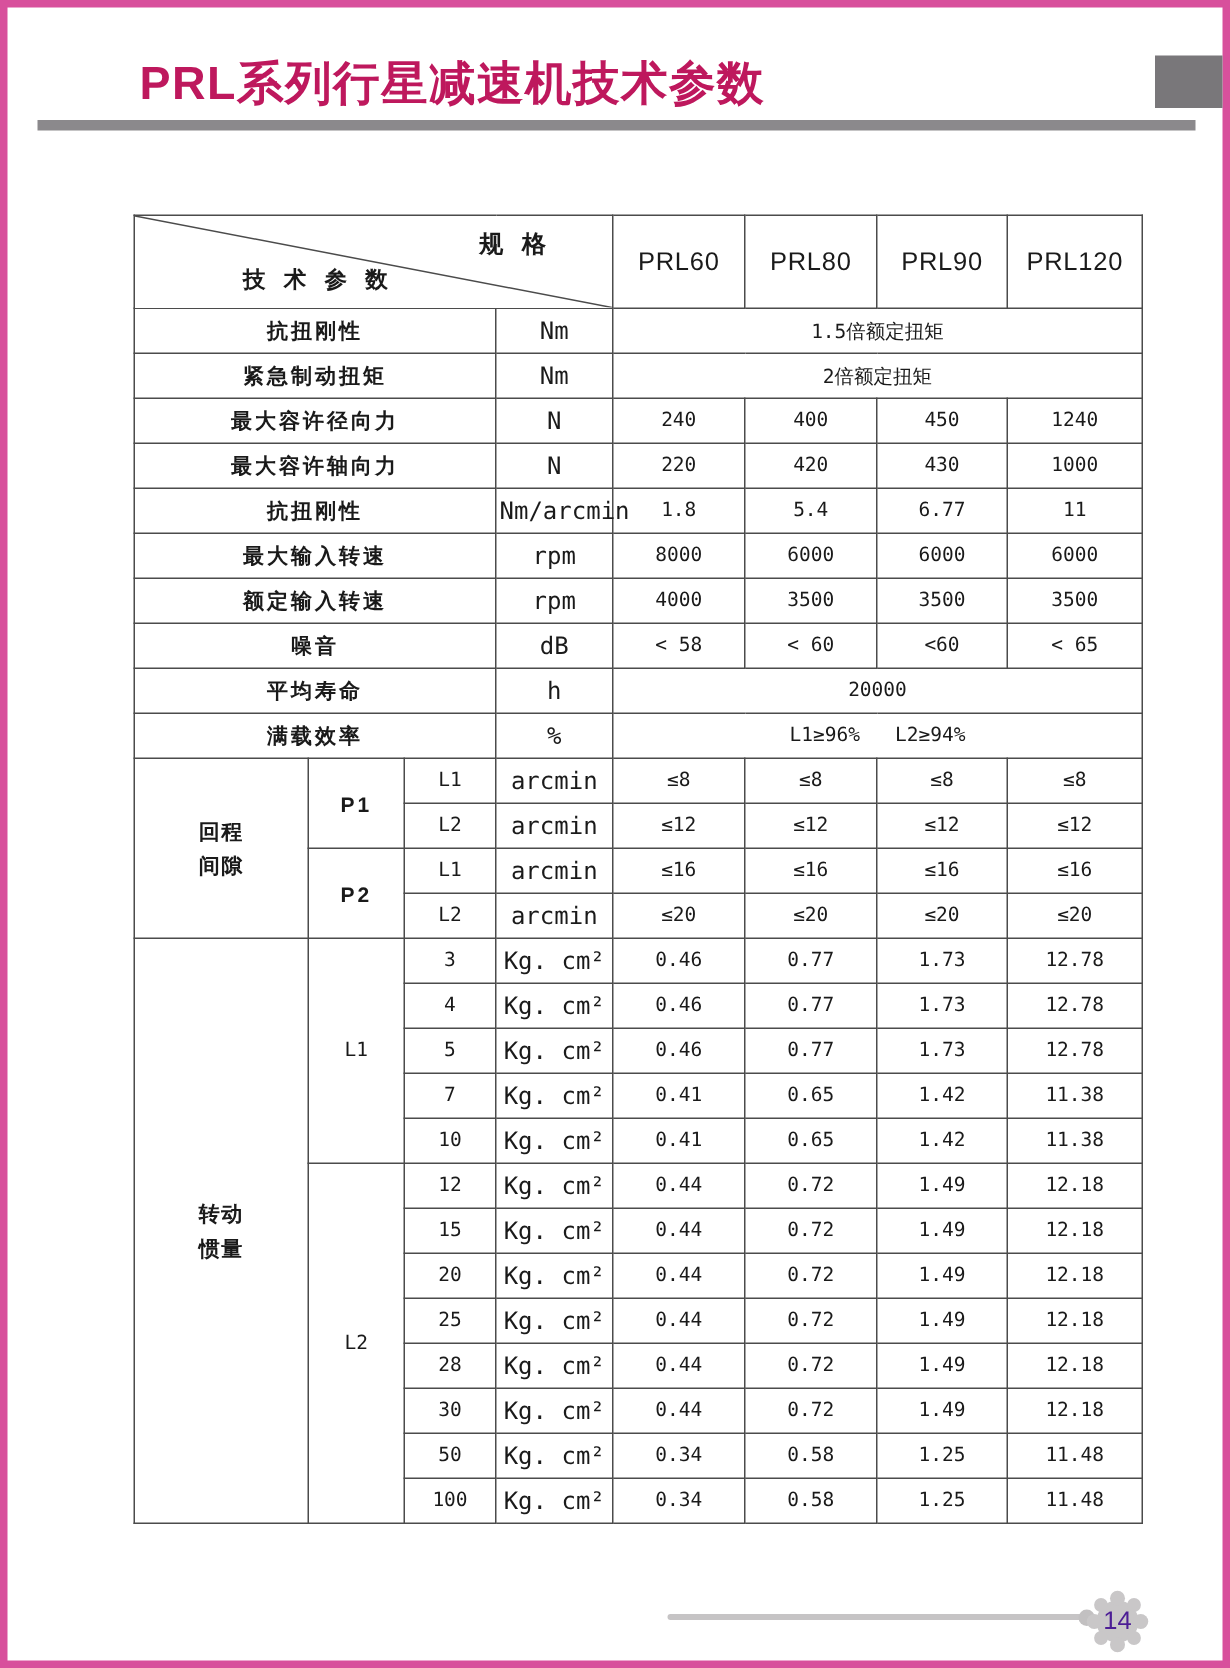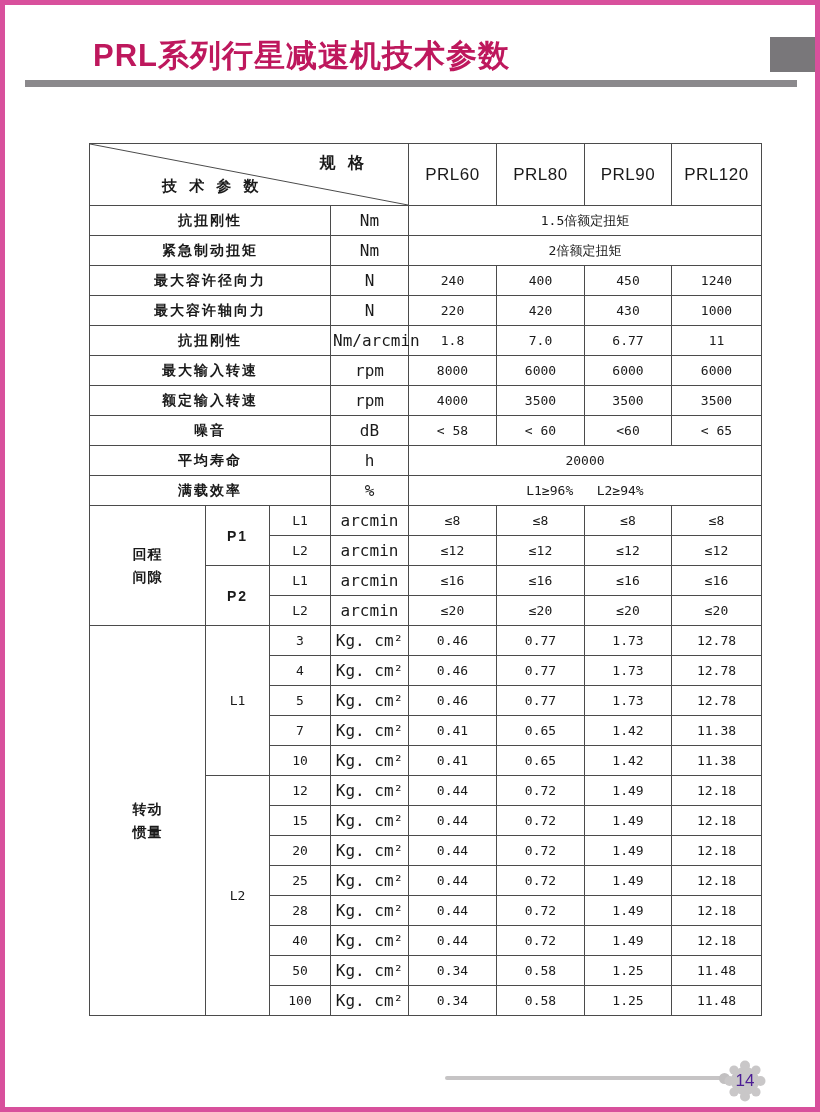--- a/index.html
+++ b/index.html
@@ -123,21 +123,21 @@
     <td class="unit">N</td>
     <td class="val">220</td>
     <td class="val">420</td>
     <td class="val">430</td>
     <td class="val">1000</td>
   </tr>
   <tr>
     <td colspan="3" class="lbl shaded">抗扭刚性</td>
     <td class="unit shaded">Nm/arcmin</td>
     <td class="val shaded">1.8</td>
-    <td class="val shaded">7.0</td>
+    <td class="val shaded">5.4</td>
     <td class="val shaded">6.77</td>
     <td class="val shaded">11</td>
   </tr>
   <tr>
     <td colspan="3" class="lbl">最大输入转速</td>
     <td class="unit">rpm</td>
     <td class="val">8000</td>
     <td class="val">6000</td>
     <td class="val">6000</td>
     <td class="val">6000</td>
@@ -284,21 +284,21 @@
   </tr>
   <tr>
     <td class="val">28</td>
     <td class="unit">Kg. cm²</td>
     <td class="val">0.44</td>
     <td class="val">0.72</td>
     <td class="val">1.49</td>
     <td class="val">12.18</td>
   </tr>
   <tr>
-    <td class="val shaded">40</td>
+    <td class="val shaded">30</td>
     <td class="unit shaded">Kg. cm²</td>
     <td class="val shaded">0.44</td>
     <td class="val shaded">0.72</td>
     <td class="val shaded">1.49</td>
     <td class="val shaded">12.18</td>
   </tr>
   <tr>
     <td class="val">50</td>
     <td class="unit">Kg. cm²</td>
     <td class="val">0.34</td>

